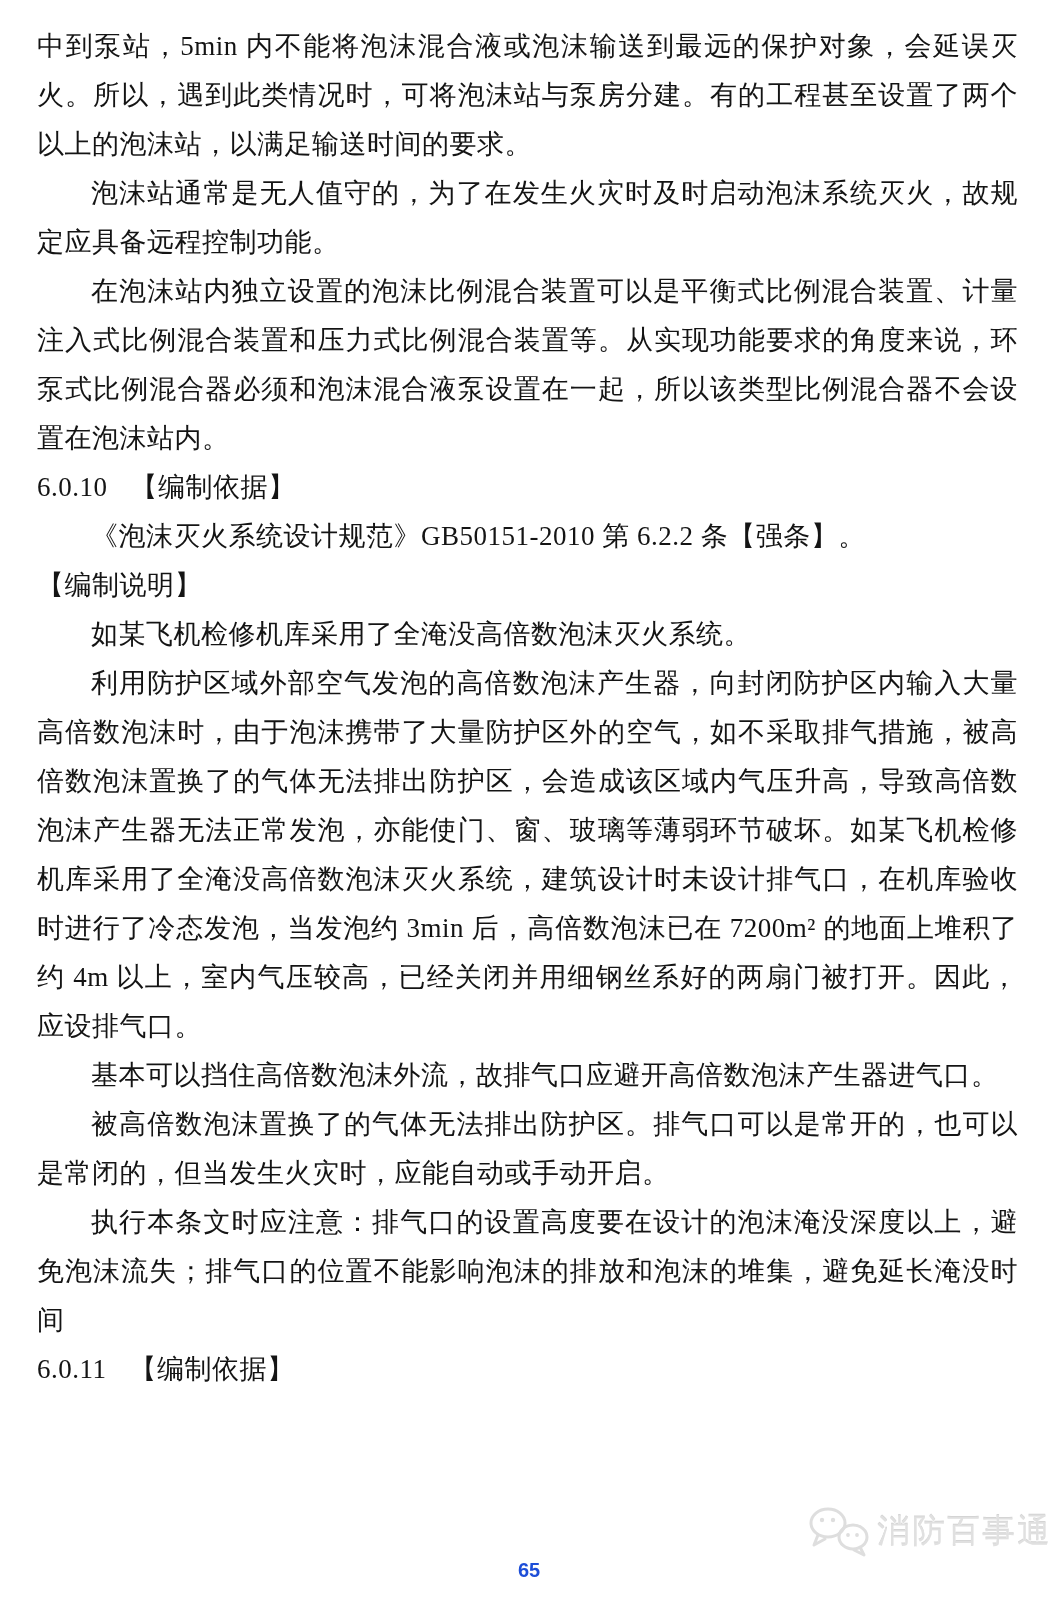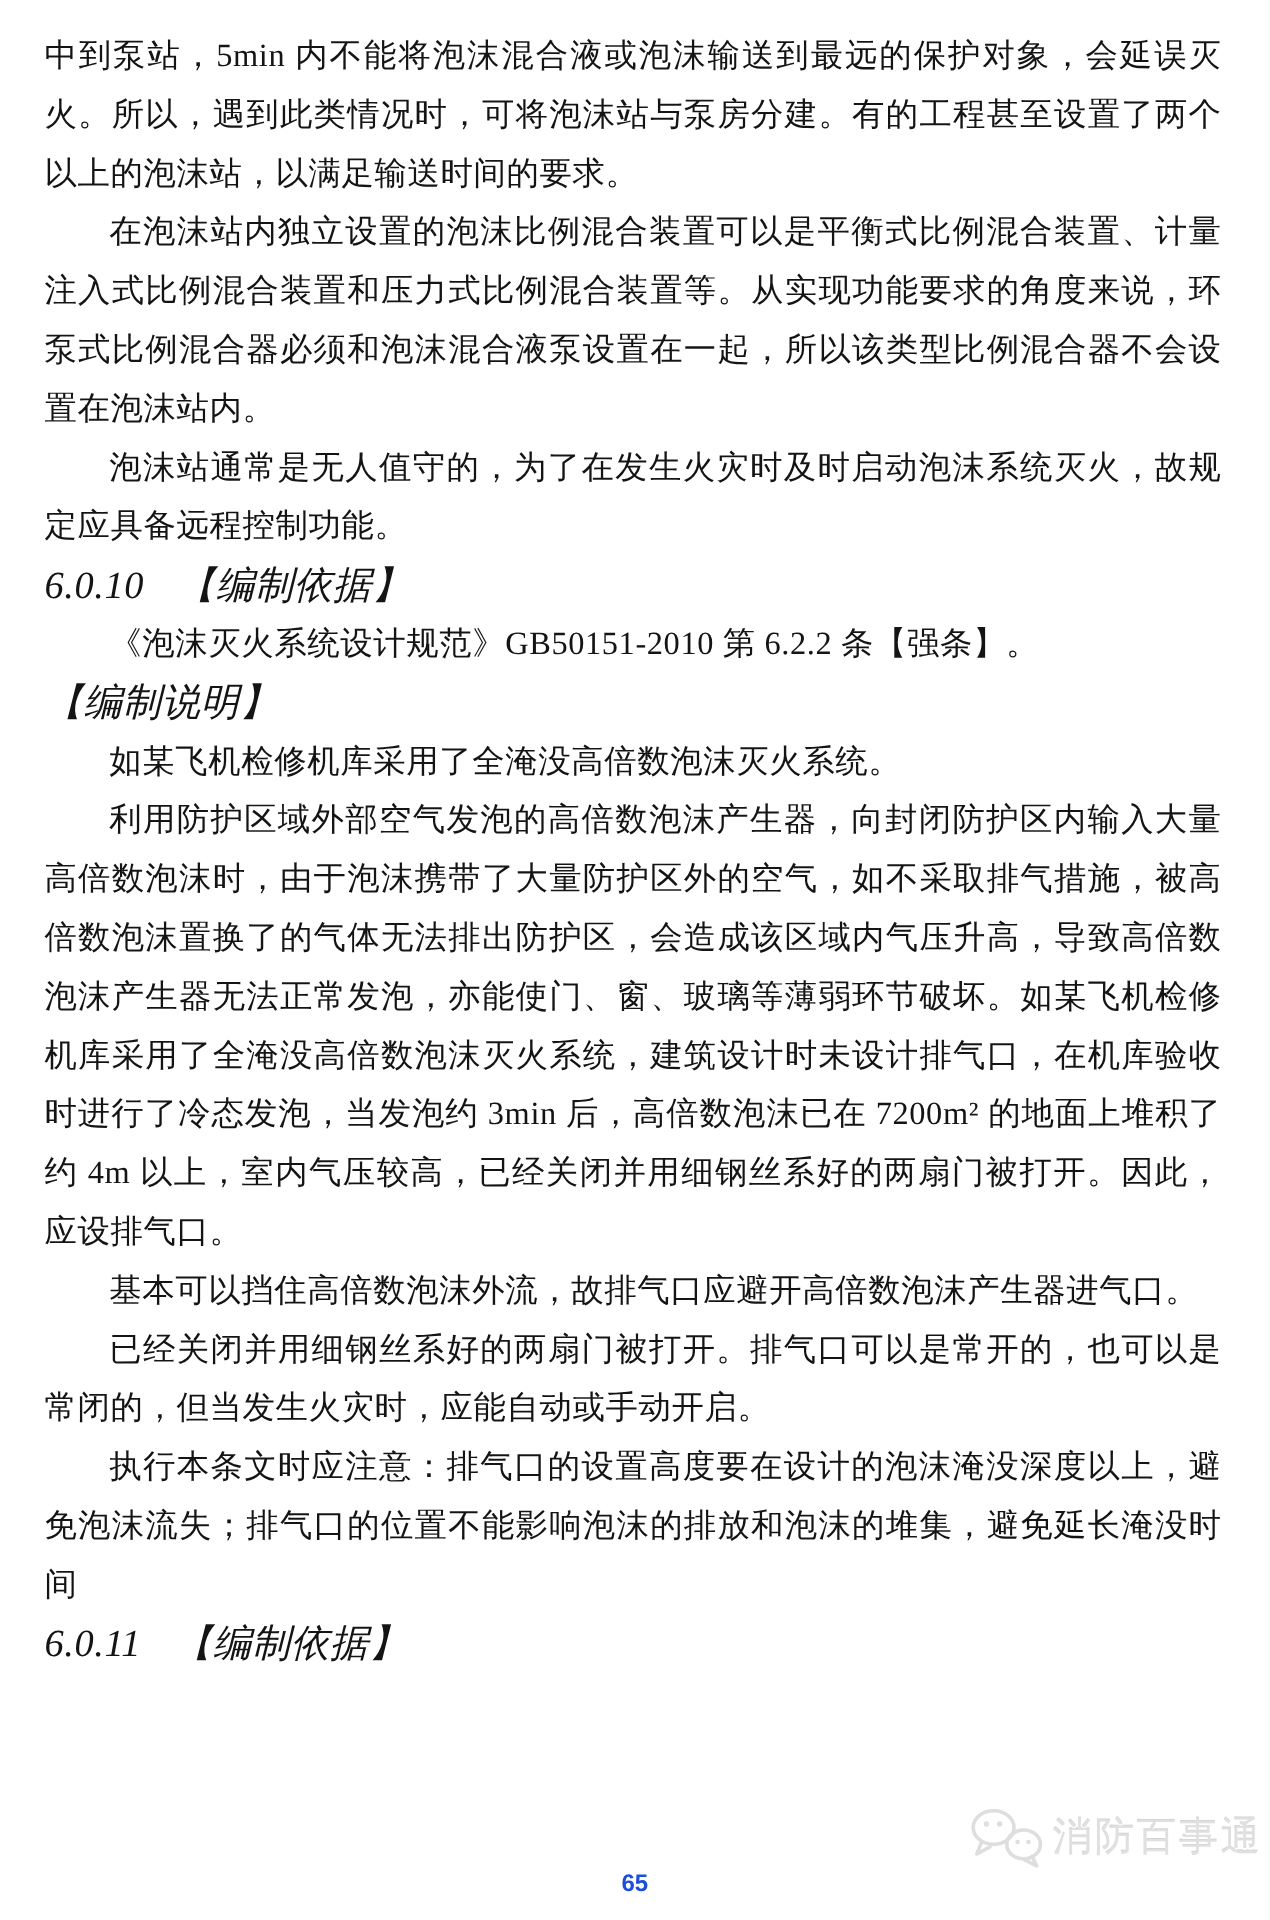--- a/index.html
+++ b/index.html
@@ -23,24 +23,23 @@
   .para {
     font-size: 27px;
     line-height: 49px;
     text-align: justify;
     text-align-last: left;
     letter-spacing: 0.5px;
     word-break: break-all;
   }
   .para.indent { text-indent: 2em; }
   .heading {
-    font-size: 32px;
+    font-size: 27px;
     line-height: 49px;
     letter-spacing: 0.5px;
-    font-style: italic;
   }
   .heading .num { margin-right: 0.85em; }
   .footer-page-number {
     position: absolute;
     bottom: 18px;
     left: 0;
     width: 100%;
     text-align: center;
     font-family: "Liberation Sans", "DejaVu Sans", sans-serif;
     font-size: 20px;
@@ -65,38 +64,38 @@
   .watermark svg { display: block; }
 </style>
 </head>
 <body>
 
 <div class="page">
   <div class="content">
 
     <p class="para">中到泵站，5min 内不能将泡沫混合液或泡沫输送到最远的保护对象，会延误灭火。所以，遇到此类情况时，可将泡沫站与泵房分建。有的工程甚至设置了两个以上的泡沫站，以满足输送时间的要求。</p>
 
+    <p class="para indent">泡沫站通常是无人值守的，为了在发生火灾时及时启动泡沫系统灭火，故规定应具备远程控制功能。</p>
+
     <p class="para indent">在泡沫站内独立设置的泡沫比例混合装置可以是平衡式比例混合装置、计量注入式比例混合装置和压力式比例混合装置等。从实现功能要求的角度来说，环泵式比例混合器必须和泡沫混合液泵设置在一起，所以该类型比例混合器不会设置在泡沫站内。</p>
-
-    <p class="para indent">泡沫站通常是无人值守的，为了在发生火灾时及时启动泡沫系统灭火，故规定应具备远程控制功能。</p>
 
     <p class="heading"><span class="num">6.0.10</span><span>【编制依据】</span></p>
 
     <p class="para indent">《泡沫灭火系统设计规范》GB50151-2010 第 6.2.2 条【强条】。</p>
 
     <p class="heading"><span>【编制说明】</span></p>
 
     <p class="para indent">如某飞机检修机库采用了全淹没高倍数泡沫灭火系统。</p>
 
 
     <p class="para indent">利用防护区域外部空气发泡的高倍数泡沫产生器，向封闭防护区内输入大量高倍数泡沫时，由于泡沫携带了大量防护区外的空气，如不采取排气措施，被高倍数泡沫置换了的气体无法排出防护区，会造成该区域内气压升高，导致高倍数泡沫产生器无法正常发泡，亦能使门、窗、玻璃等薄弱环节破坏。如某飞机检修机库采用了全淹没高倍数泡沫灭火系统，建筑设计时未设计排气口，在机库验收时进行了冷态发泡，当发泡约 3min 后，高倍数泡沫已在 7200m² 的地面上堆积了约 4m 以上，室内气压较高，已经关闭并用细钢丝系好的两扇门被打开。因此，应设排气口。</p>
 
     <p class="para indent">基本可以挡住高倍数泡沫外流，故排气口应避开高倍数泡沫产生器进气口。</p>
 
-    <p class="para indent">已经关闭并用细钢丝系好的两扇门被打开。排气口可以是常开的，也可以是常闭的，但当发生火灾时，应能自动或手动开启。</p>
+    <p class="para indent">被高倍数泡沫置换了的气体无法排出防护区。排气口可以是常开的，也可以是常闭的，但当发生火灾时，应能自动或手动开启。</p>
 
     <p class="para indent">执行本条文时应注意：排气口的设置高度要在设计的泡沫淹没深度以上，避免泡沫流失；排气口的位置不能影响泡沫的排放和泡沫的堆集，避免延长淹没时间</p>
 
     <p class="heading"><span class="num">6.0.11</span><span>【编制依据】</span></p>
 
   </div>
 
   <div class="watermark">
     <span>
       <svg width="66" height="54" viewBox="0 0 66 54">

